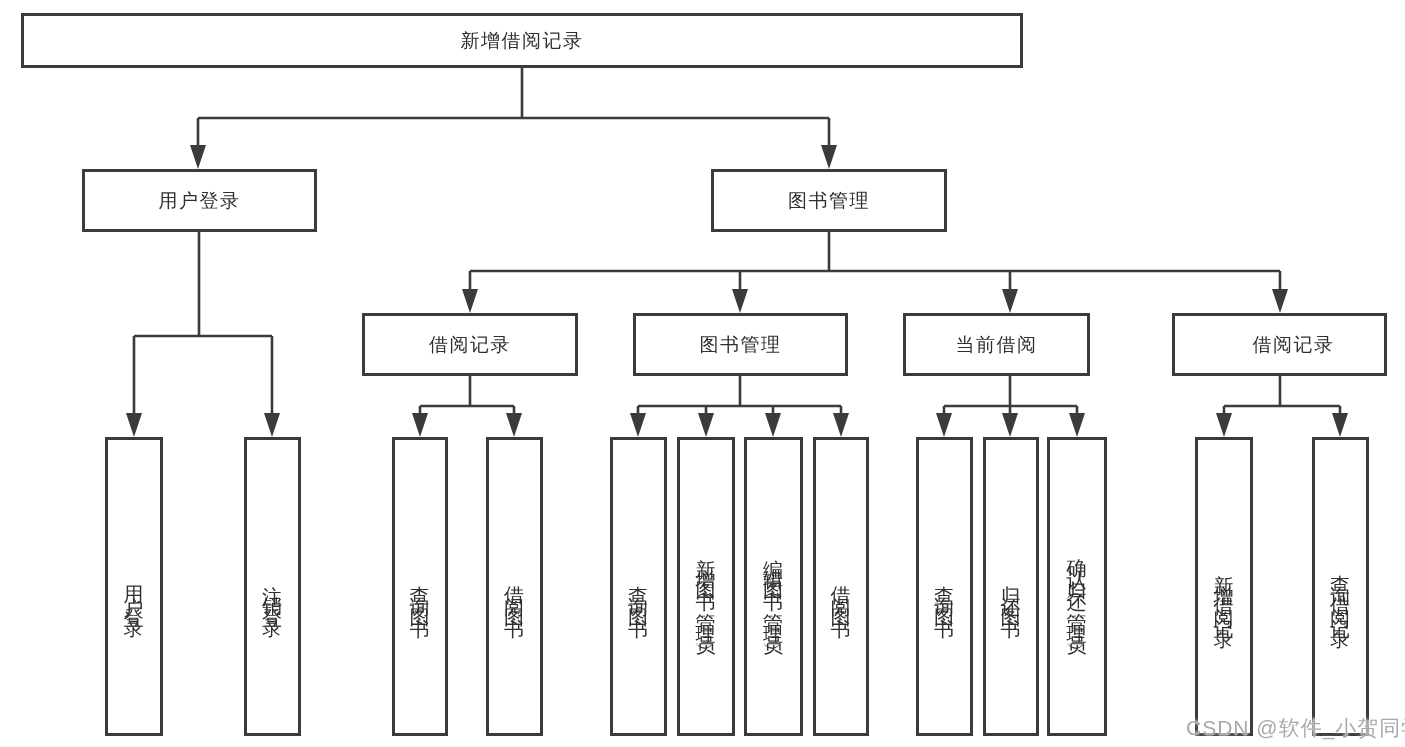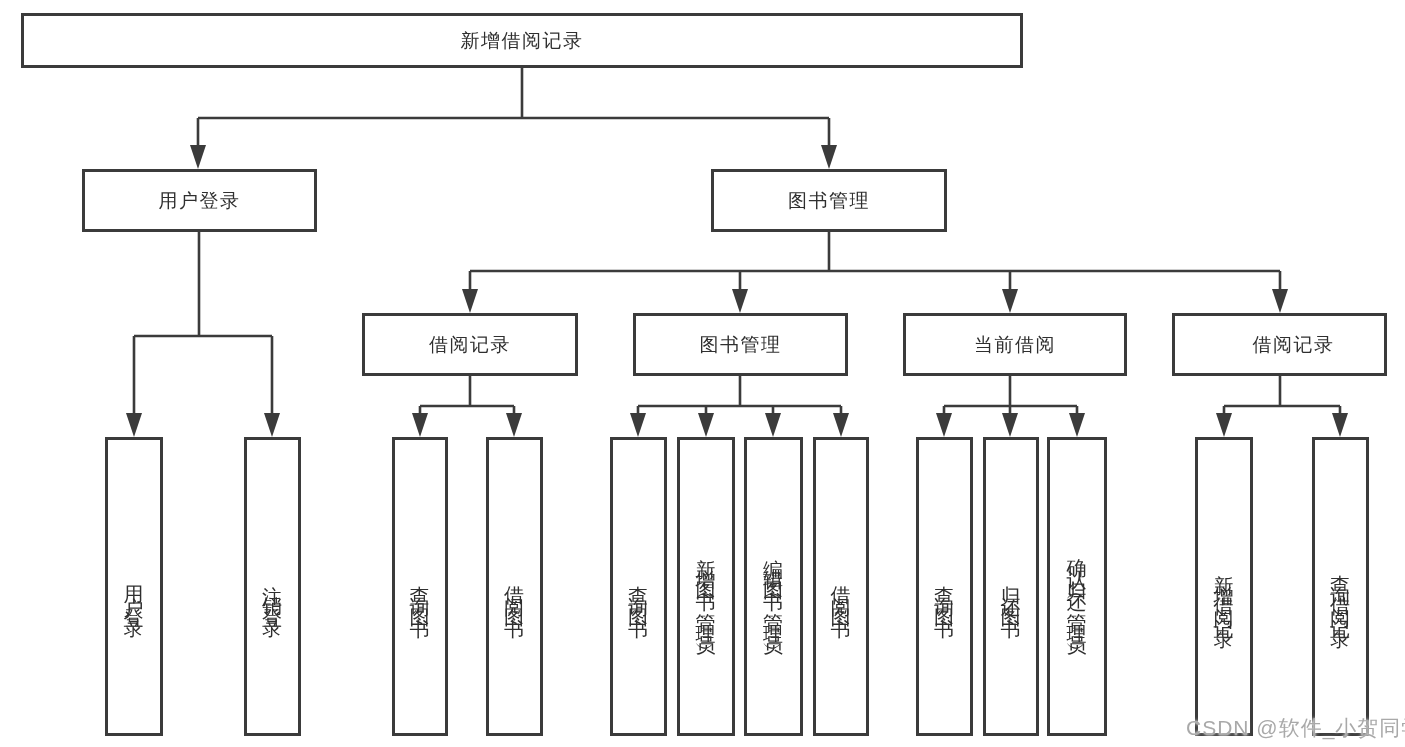--- a/index.html
+++ b/index.html
@@ -114,21 +114,21 @@
   <div class="box" style="left:711px; top:169px; width:236px; height:63px;">
     <span class="hlabel">图书管理</span>
   </div>
 
   <div class="box" style="left:362px; top:313px; width:216px; height:63px;">
     <span class="hlabel">借阅记录</span>
   </div>
   <div class="box" style="left:633px; top:313px; width:215px; height:63px;">
     <span class="hlabel">图书管理</span>
   </div>
-  <div class="box" style="left:903px; top:313px; width:224px; height:63px;">
+  <div class="box" style="left:903px; top:313px; width:187px; height:63px;">
     <span class="hlabel">当前借阅</span>
   </div>
   <div class="box" style="left:1172px; top:313px; width:215px; height:63px;padding-left:28px;">
     <span class="hlabel">借阅记录</span>
   </div>
 
   <div class="box leaf" style="left:105px; top:437px; width:58px; height:299px;">
     <span class="vlabel">用户登录</span>
   </div>
   <div class="box leaf" style="left:244px; top:437px; width:57px; height:299px;">

